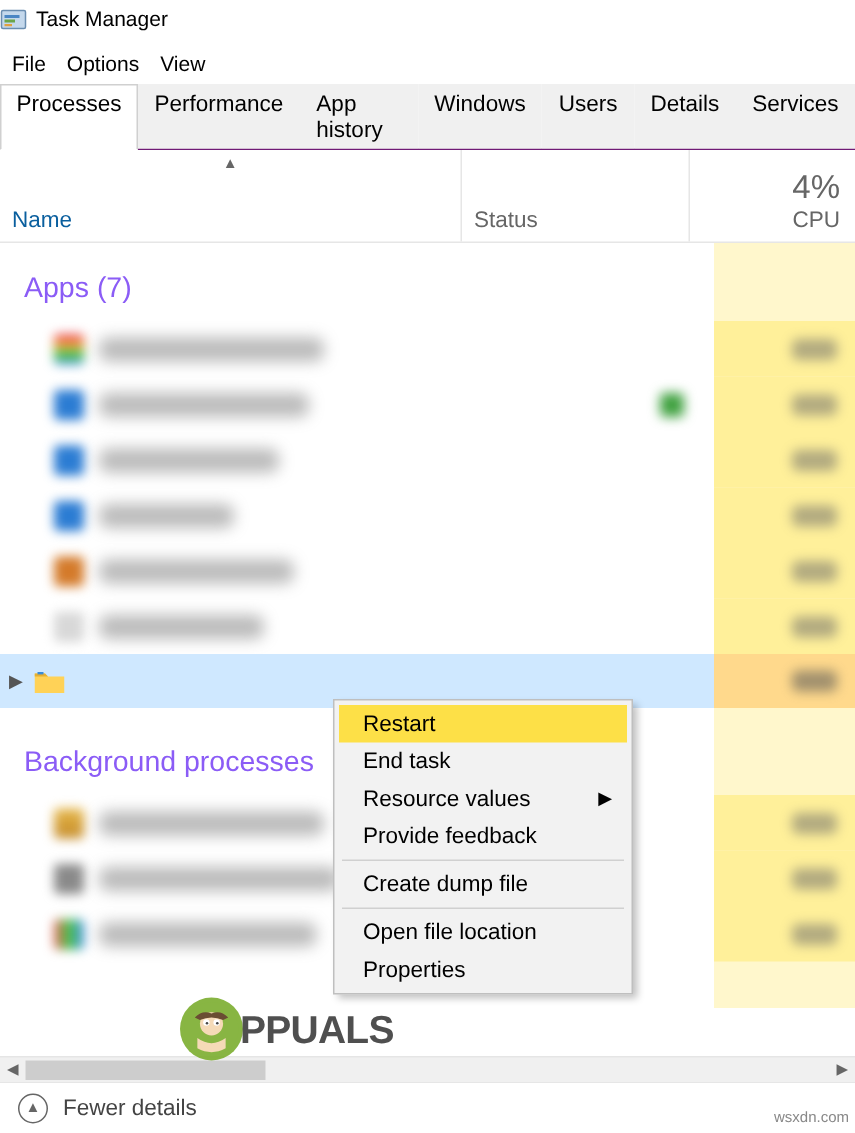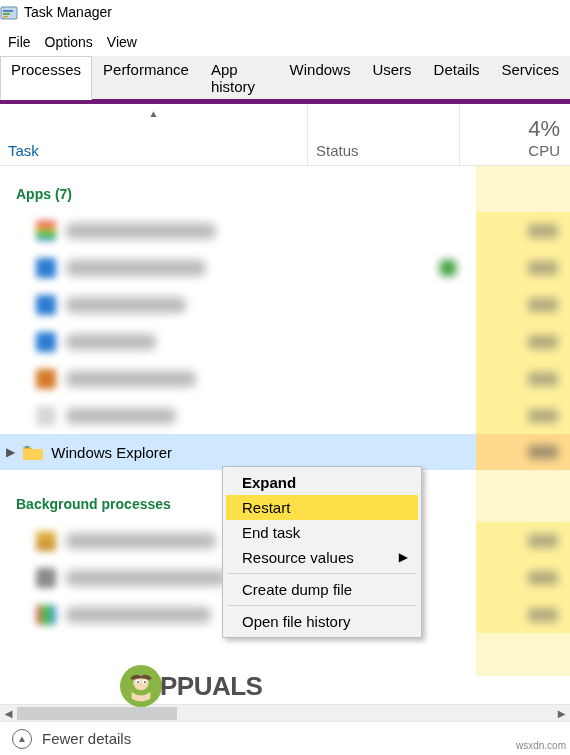--- a/index.html
+++ b/index.html
@@ -34,21 +34,21 @@
   text-align: right;
 }
 .menubar span {
   padding: 2px 10px 2px 4px;
   font-size: 14px;
 }
 
 
 .tabs {
   display: flex;
-  border-bottom: 5px solid #701a75;
+  border-bottom: 1px solid #701a75;
 }
 .tab {
   padding: 4px 10px;
   font-size: 15px;
   border: 1px solid transparent;
   border-bottom: none;
   background: #f0f0f0;
 }
 .tab.active {
   background: #fff;
@@ -111,24 +111,23 @@
 }
 .cpu-band {
   position: absolute;
   right: 0;
   top: 0;
   width: 94px;
   bottom: 0;
   background: #fff7cc;
 }
 .group-hdr {
-  color: #15803d;
-  font-size: 14px;
+  color: #8b5cf6;
+  font-size: 19px;
   padding: 20px 0 10px 16px;
-  font-weight: bold;
 }
 .blur-row {
   height: 37px;
   position: relative;
   display: flex;
   align-items: center;
 }
 .blob-icon {
   width: 20px; height: 20px; margin-left: 36px;
   border-radius: 3px;
@@ -308,21 +307,21 @@
   <div class="tab">App history</div>
   <div class="tab">Windows</div>
   <div class="tab">Users</div>
   <div class="tab">Details</div>
   <div class="tab">Services</div>
 </div>
 
 <div class="colheaders">
   <div class="col-name">
     <span class="sort-ind">▲</span>
-    <span>Task</span>
+    <span>Name</span>
   </div>
   <div class="col-status">
     <span>Status</span>
   </div>
   <div class="col-cpu">
     <span class="pct">4%</span>
     <span class="lbl">CPU</span>
   </div>
 </div>
 
@@ -372,21 +371,20 @@
   <div class="sel-row">
     <div class="sel-band"></div>
     <span class="expander">▶</span>
     <span class="we-icon">
       <svg viewBox="0 0 20 16" width="20" height="16">
         <path d="M0 3 L7 3 L9 5 L20 5 L20 16 L0 16 Z" fill="#ffd257"></path>
         <path d="M0 3 L7 3 L9 5 L0 5 Z" fill="#e5b032"></path>
         <rect x="2" y="2" width="4" height="1.6" fill="#3a8bd8"></rect>
       </svg>
     </span>
-    <span class="row-label">Windows Explorer</span>
     <div class="blob-cpu-sel"></div>
   </div>
 
   <div class="group-hdr" style="padding-top:26px">Background processes</div>
 
   <div class="blur-row">
     <div class="blob-band"></div>
     <div class="blob-icon" style="background:linear-gradient(#e6b84a,#c48a2a)"></div>
     <div class="blob-text" style="width:150px"></div>
     <div class="blob-cpu"></div>
@@ -399,31 +397,32 @@
   </div>
   <div class="blur-row">
     <div class="blob-band"></div>
     <div class="blob-icon" style="background:linear-gradient(90deg,#e55,#4c4,#48e)"></div>
     <div class="blob-text" style="width:145px"></div>
     <div class="blob-cpu"></div>
   </div>
 </div>
 
 <div class="ctx">
-  <div class="ctx-item bold">Expand</div>
   <div class="ctx-item hover">Restart</div>
   <div class="ctx-item">End task</div>
   <div class="ctx-item ctx-sub">
     <span>Resource values</span>
     <span class="ctx-arrow">▶</span>
   </div>
+  <div class="ctx-item">Provide feedback</div>
   <div class="ctx-sep"></div>
   <div class="ctx-item">Create dump file</div>
   <div class="ctx-sep"></div>
-  <div class="ctx-item">Open file history</div>
+  <div class="ctx-item">Open file location</div>
+  <div class="ctx-item">Properties</div>
 </div>
 
 <div class="hscroll">
   <div class="hscroll-btn">◀</div>
   <div class="hscroll-track">
     <div class="hscroll-thumb"></div>
   </div>
   <div class="hscroll-btn">▶</div>
 </div>
 

